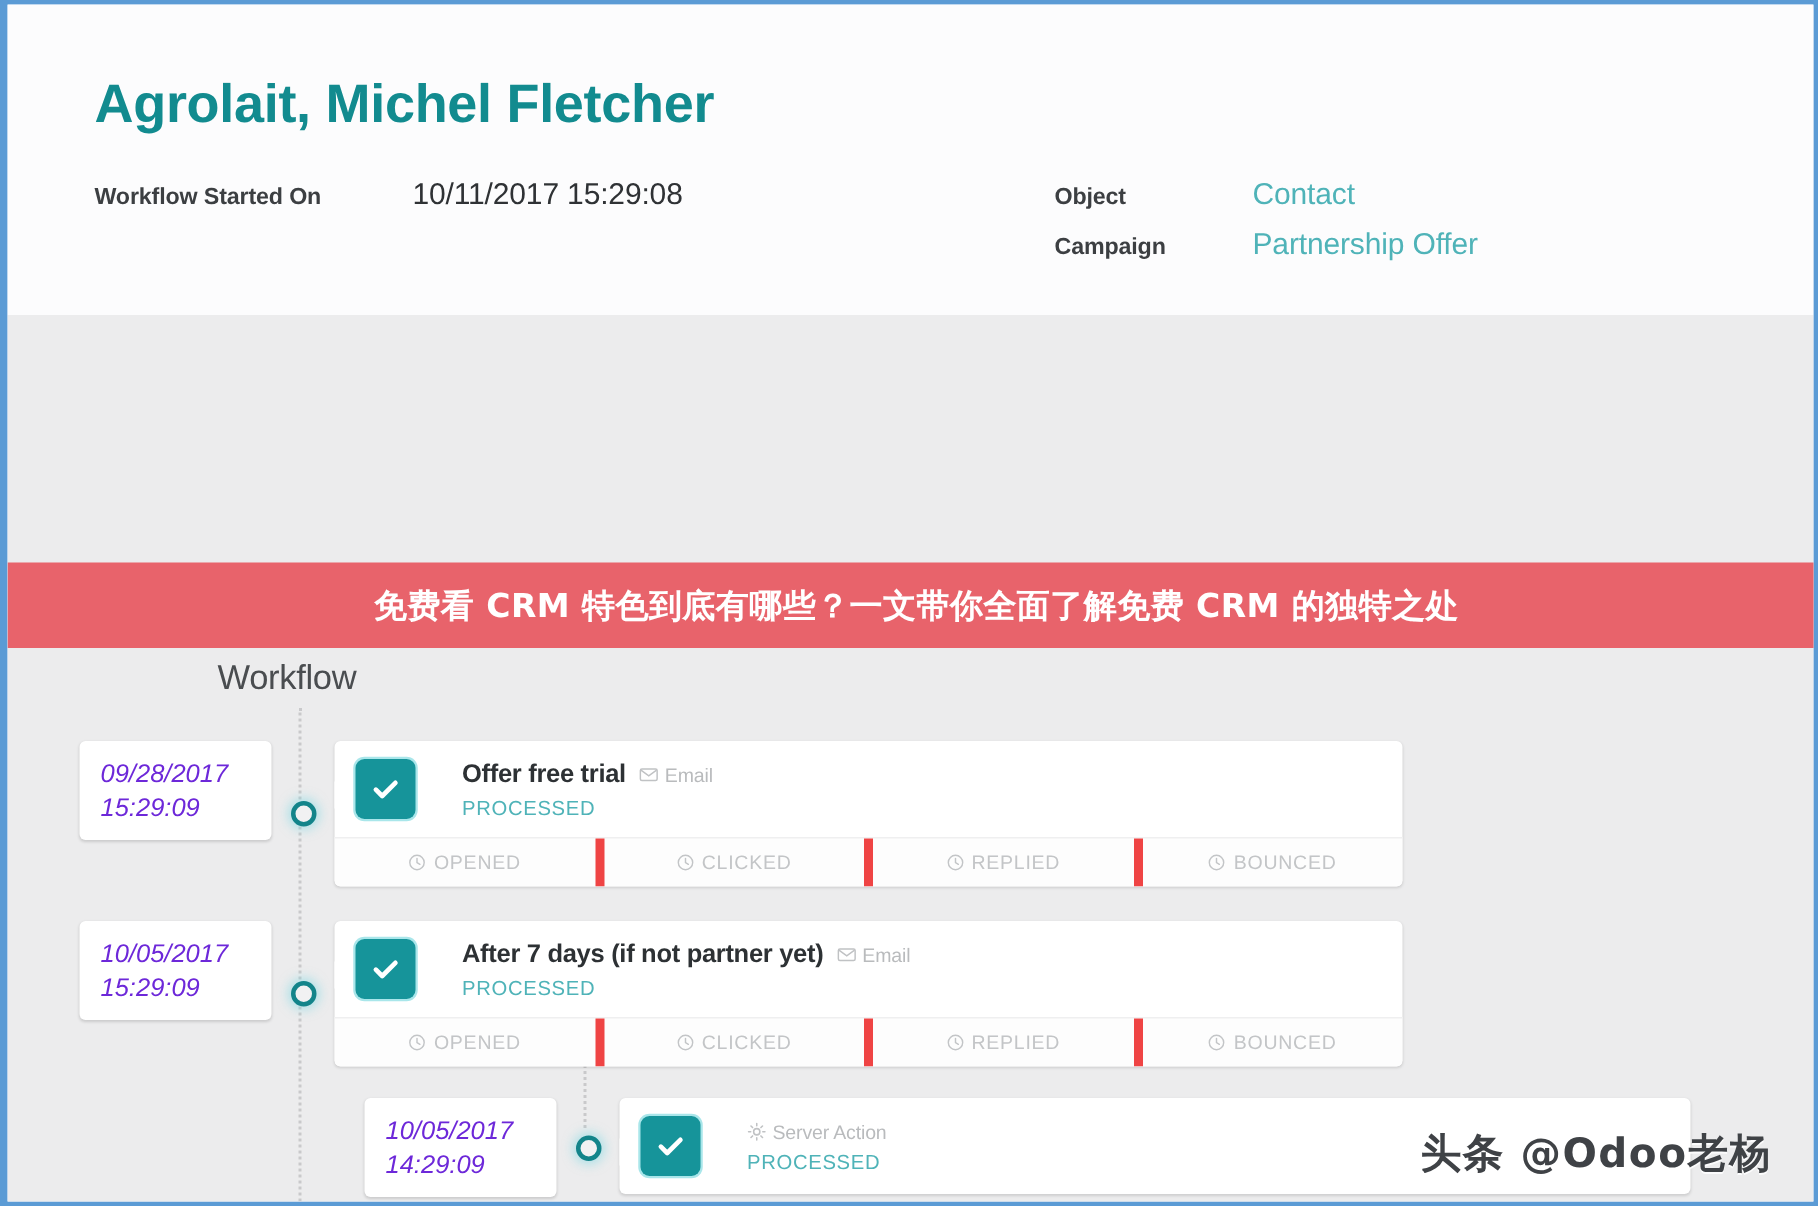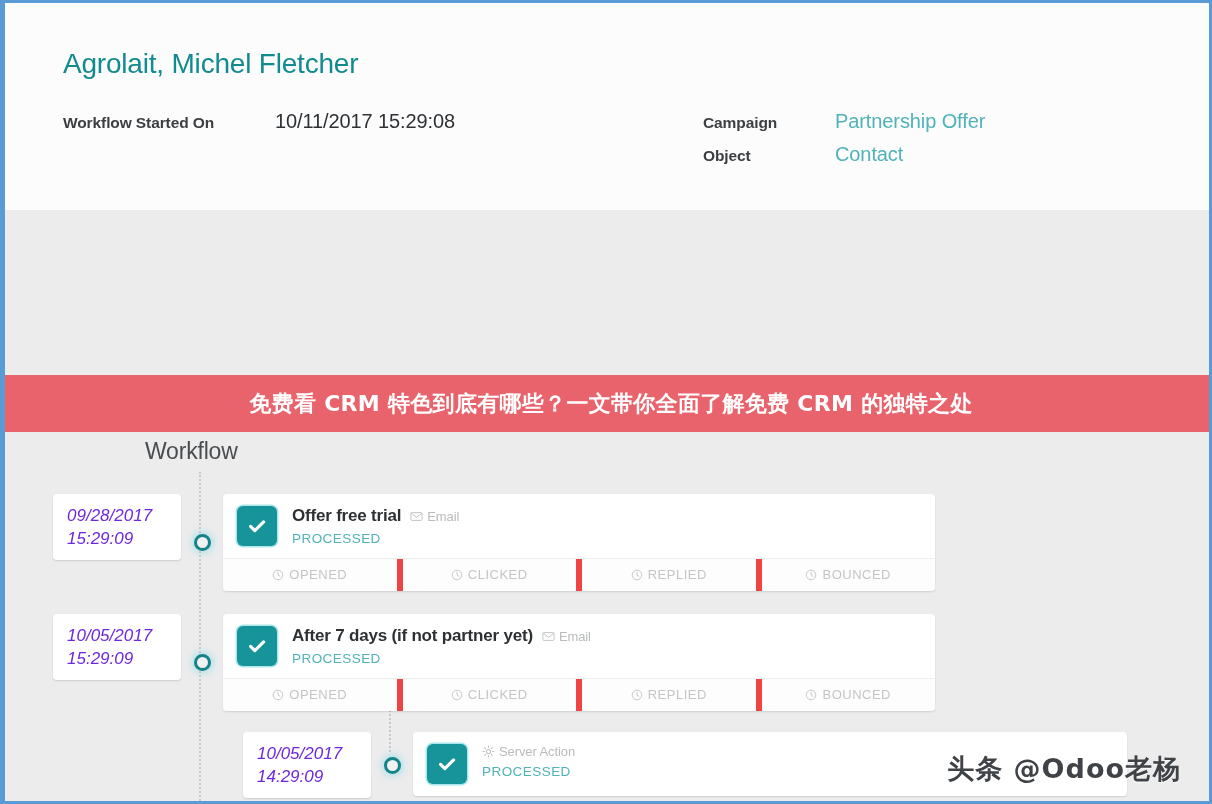--- a/index.html
+++ b/index.html
@@ -26,22 +26,22 @@
 
   
   .header {
     position: relative;
     height: 207px;
     background: #fcfcfd;
     padding: 46px 0 0 58px;
   }
 
   .record-title {
-    font-size: 28px;
-    font-weight: 400;
+    font-size: 36px;
+    font-weight: 700;
     color: #128b8f;
     letter-spacing: -0.2px;
     line-height: 1.1;
   }
 
   .header-fields {
     display: flex;
     margin-top: 30px;
   }
 
@@ -164,23 +164,24 @@
     left: -9px;
     top: 26px;
     width: 0; height: 0;
     border-top: 10px solid transparent;
     border-bottom: 10px solid transparent;
     border-right: 10px solid #ffffff;
   }
 
   .card-main {
     display: flex;
-    align-items: flex-start;
+    align-items: center;
     padding: 12px 14px;
     min-height: 60px;
+    gap: 16px;
   }
 
   .act-icon {
     width: 40px;
     height: 40px;
     border-radius: 6px;
     flex: 0 0 40px;
     display: flex;
     align-items: center;
     justify-content: center;
@@ -288,26 +289,26 @@
     <div class="header-fields">
       <div class="field-col-left">
         <div class="field-row">
           <span class="field-label">Workflow Started On</span>
           <span class="field-value">10/11/2017 15:29:08</span>
         </div>
       </div>
 
       <div class="field-col-right">
         <div class="field-row">
+          <span class="field-label narrow">Object</span>
+          <span class="field-value link">Contact</span>
+        </div>
+        <div class="field-row">
           <span class="field-label narrow">Campaign</span>
           <span class="field-value link">Partnership Offer</span>
-        </div>
-        <div class="field-row">
-          <span class="field-label narrow">Object</span>
-          <span class="field-value link">Contact</span>
         </div>
       </div>
     </div>
   </div>
 
   <div class="body-area">
 
     <div class="workflow-heading">Workflow</div>
 
     <div class="spine"></div>

